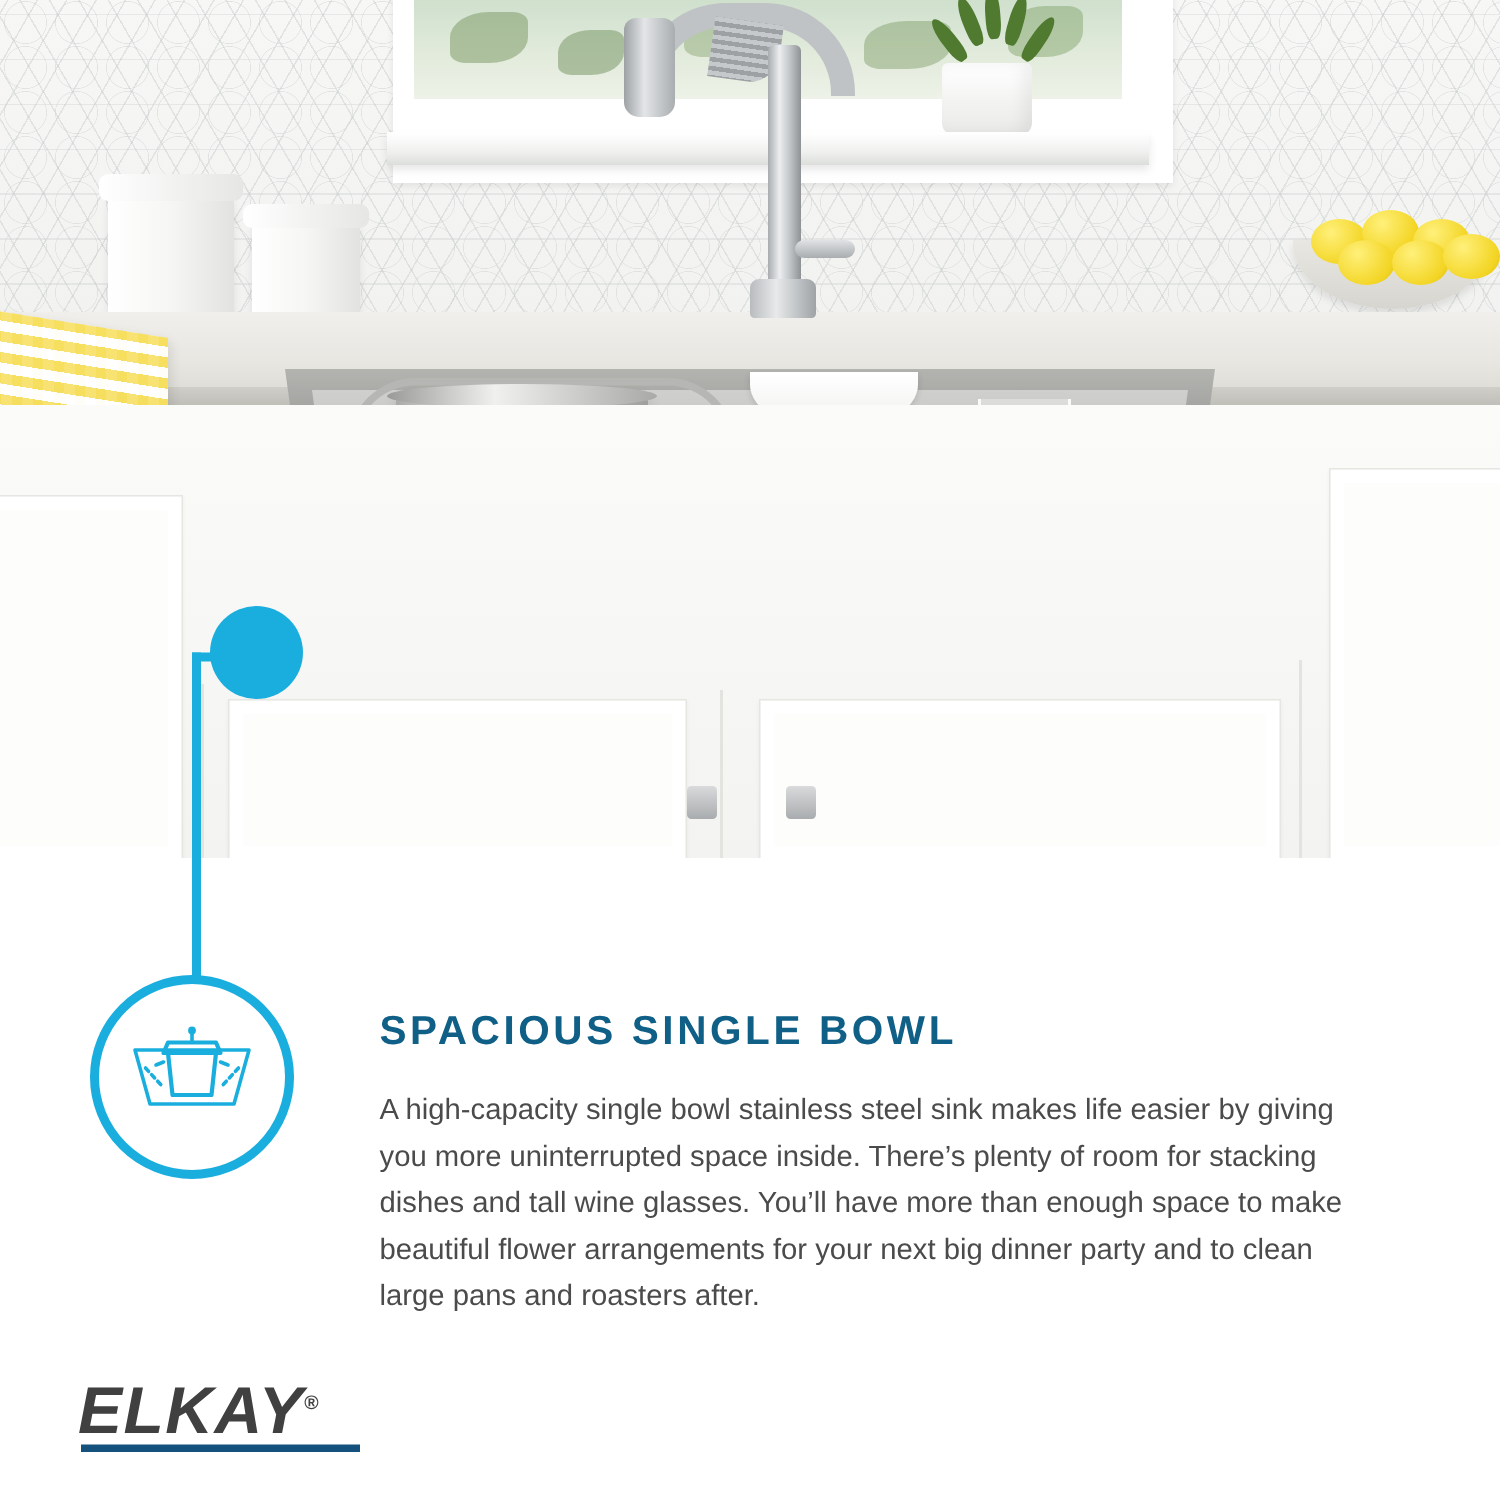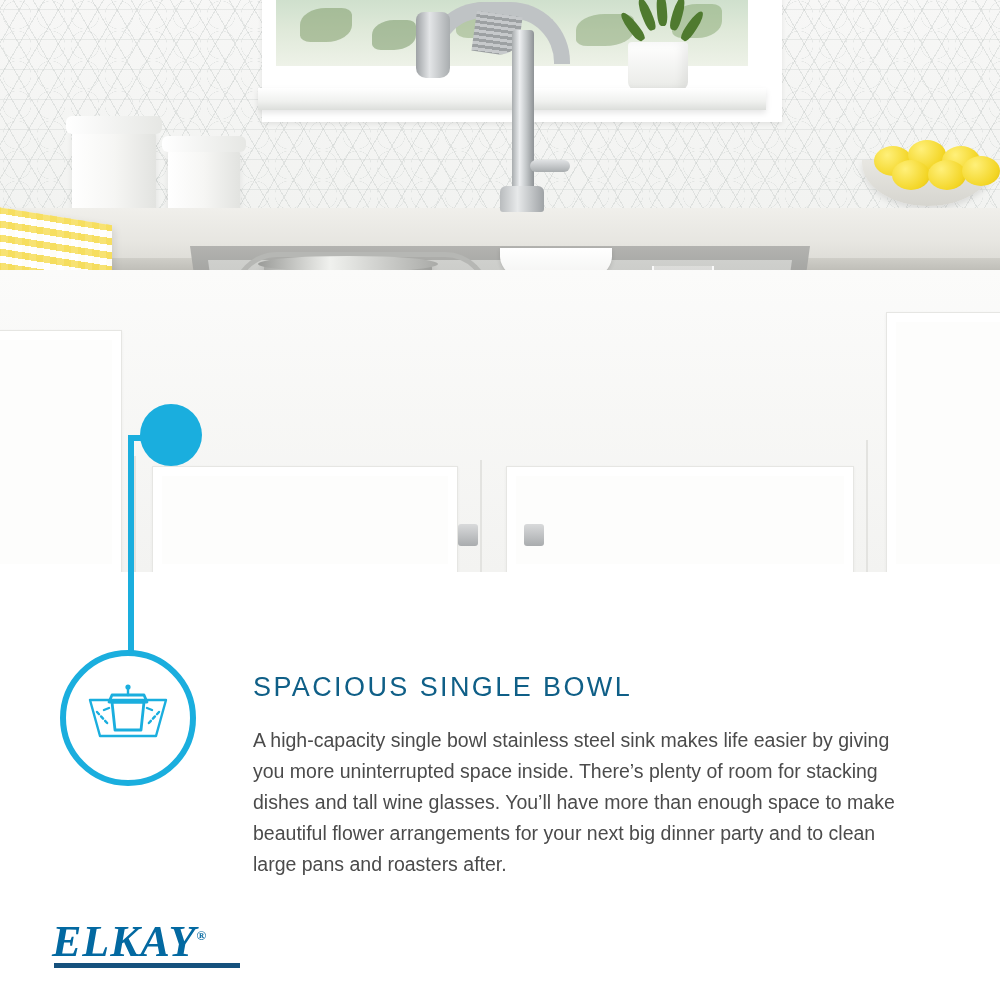--- a/index.html
+++ b/index.html
@@ -396,41 +396,41 @@
   
   .content {
     position: absolute;
     left: 253px; top: 672px;
     width: 660px;
   }
   .headline {
     margin: 0 0 22px 0;
     color: #0f5f87;
     font-size: 27px;
-    font-weight: normal;
+    font-weight: bold;
     letter-spacing: 2.4px;
     font-family: "Liberation Sans", sans-serif;
   }
   .body-copy {
     margin: 0;
     color: #4b4b4b;
     font-size: 19.5px;
     line-height: 31px;
     font-family: "Liberation Sans", sans-serif;
   }
 
   
   .logo {
     position: absolute;
     left: 52px; top: 916px;
-    color: #0369a1;
+    color: #404040;
     font-size: 44px;
     font-weight: bold;
     letter-spacing: 1px;
-    font-family: Liberation Serif, serif;
+    font-family: Liberation Sans, sans-serif;
     font-style: italic;
   }
   .logo .reg {
     font-size: 13px;
     font-style: normal;
     vertical-align: 16px;
     letter-spacing: 0;
   }
   .logo-underline {
     position: absolute;

